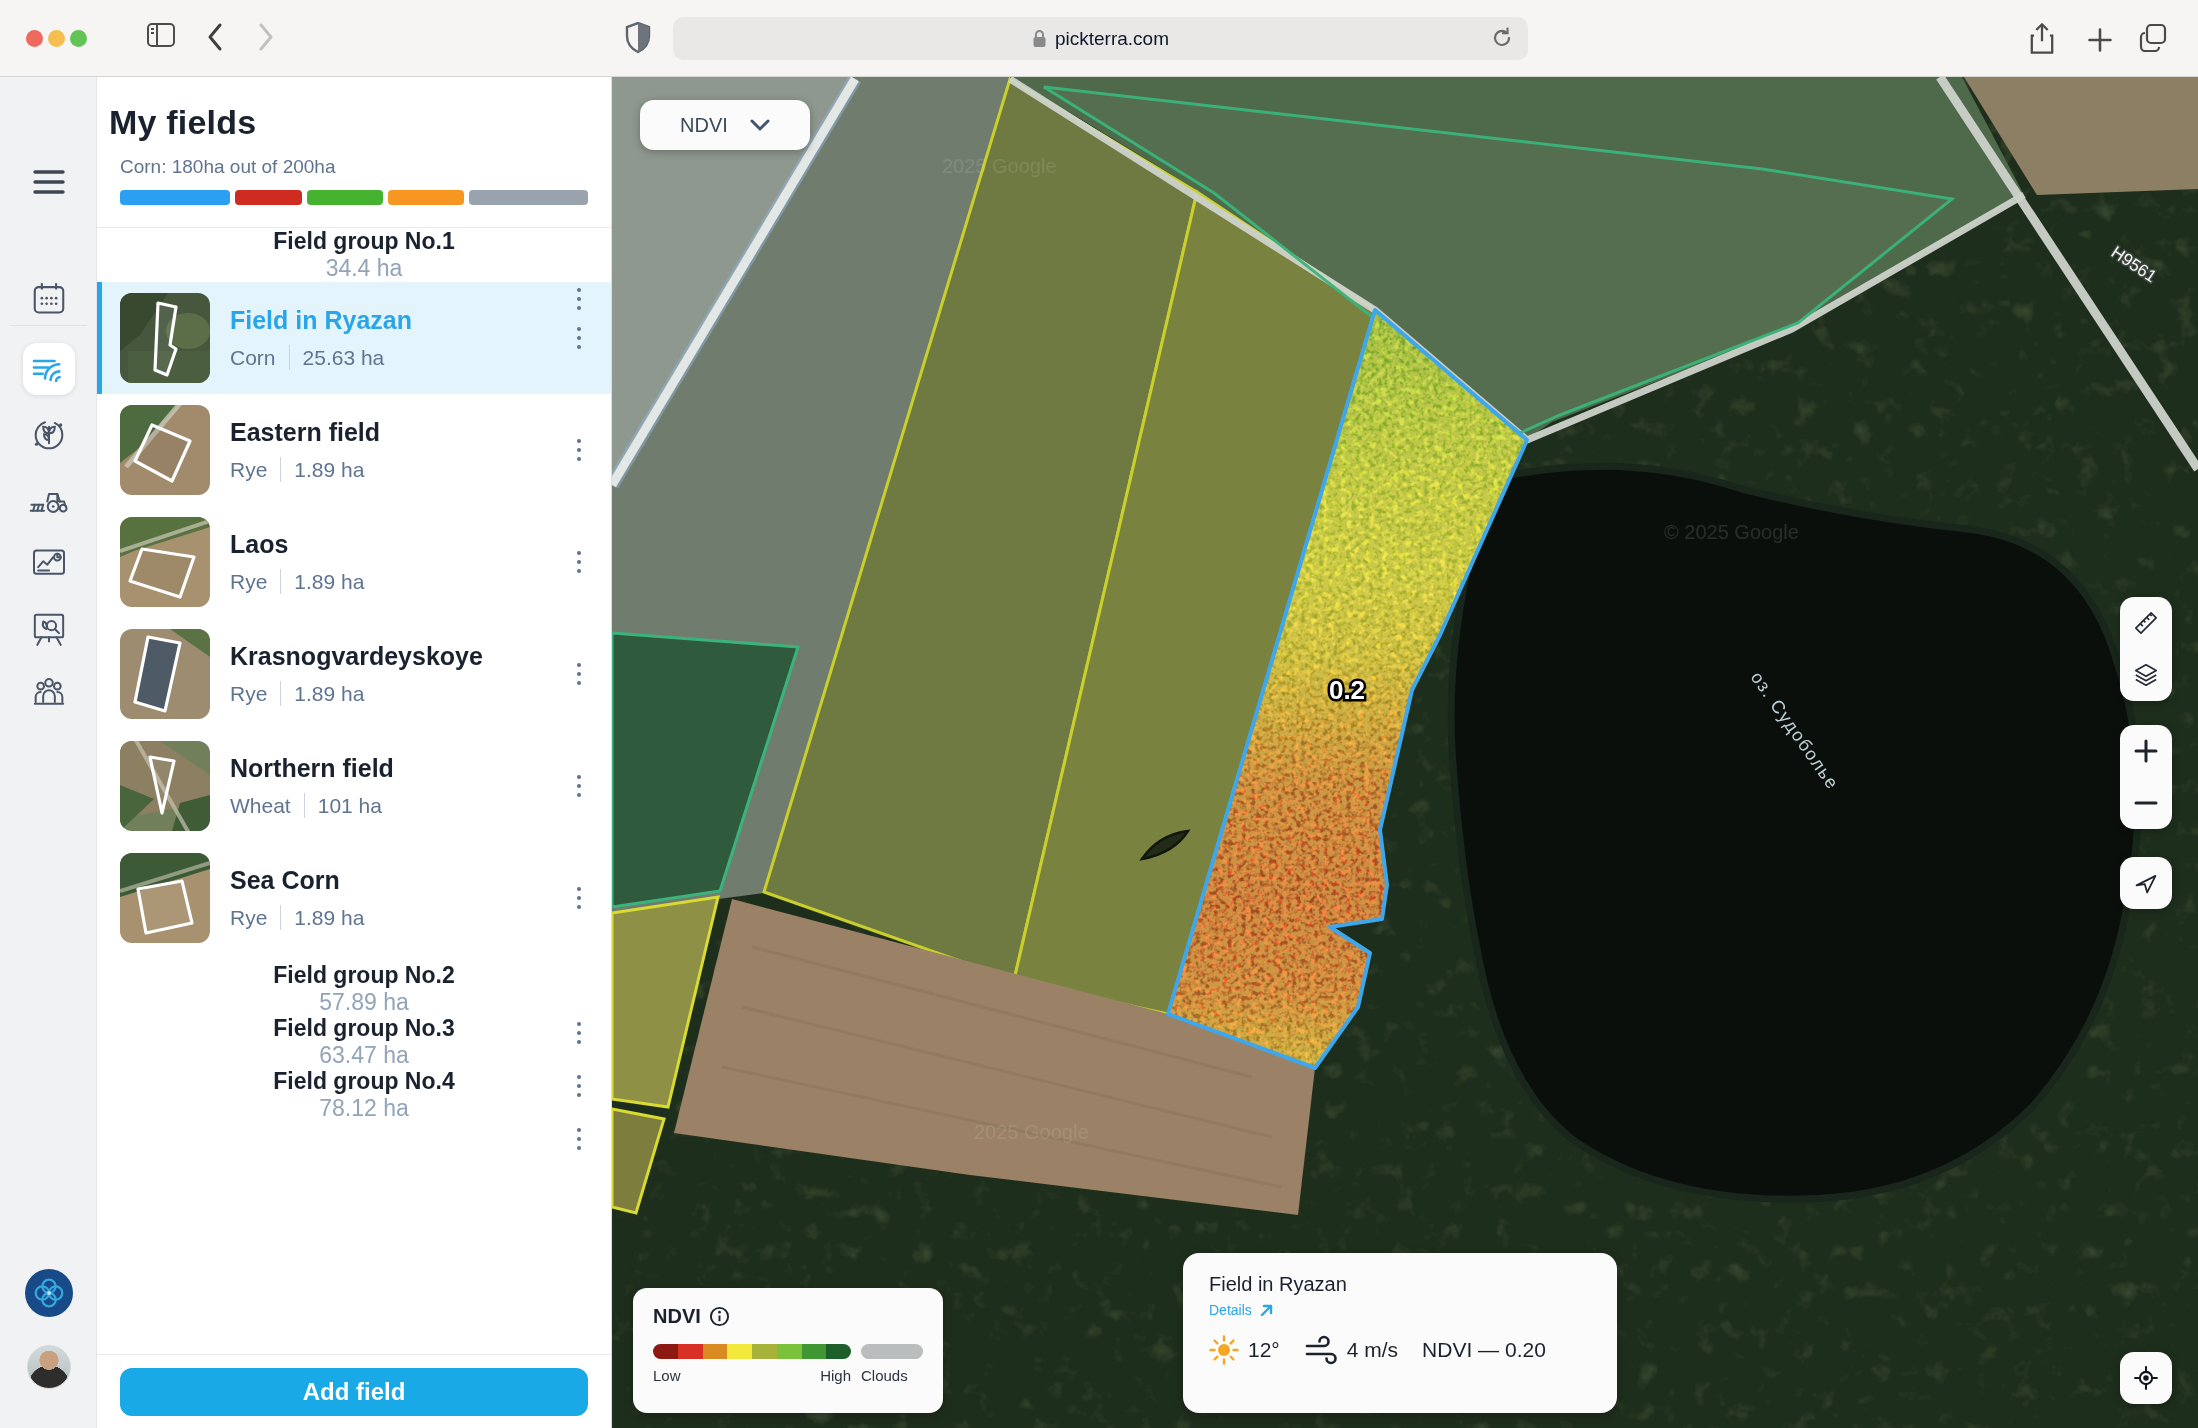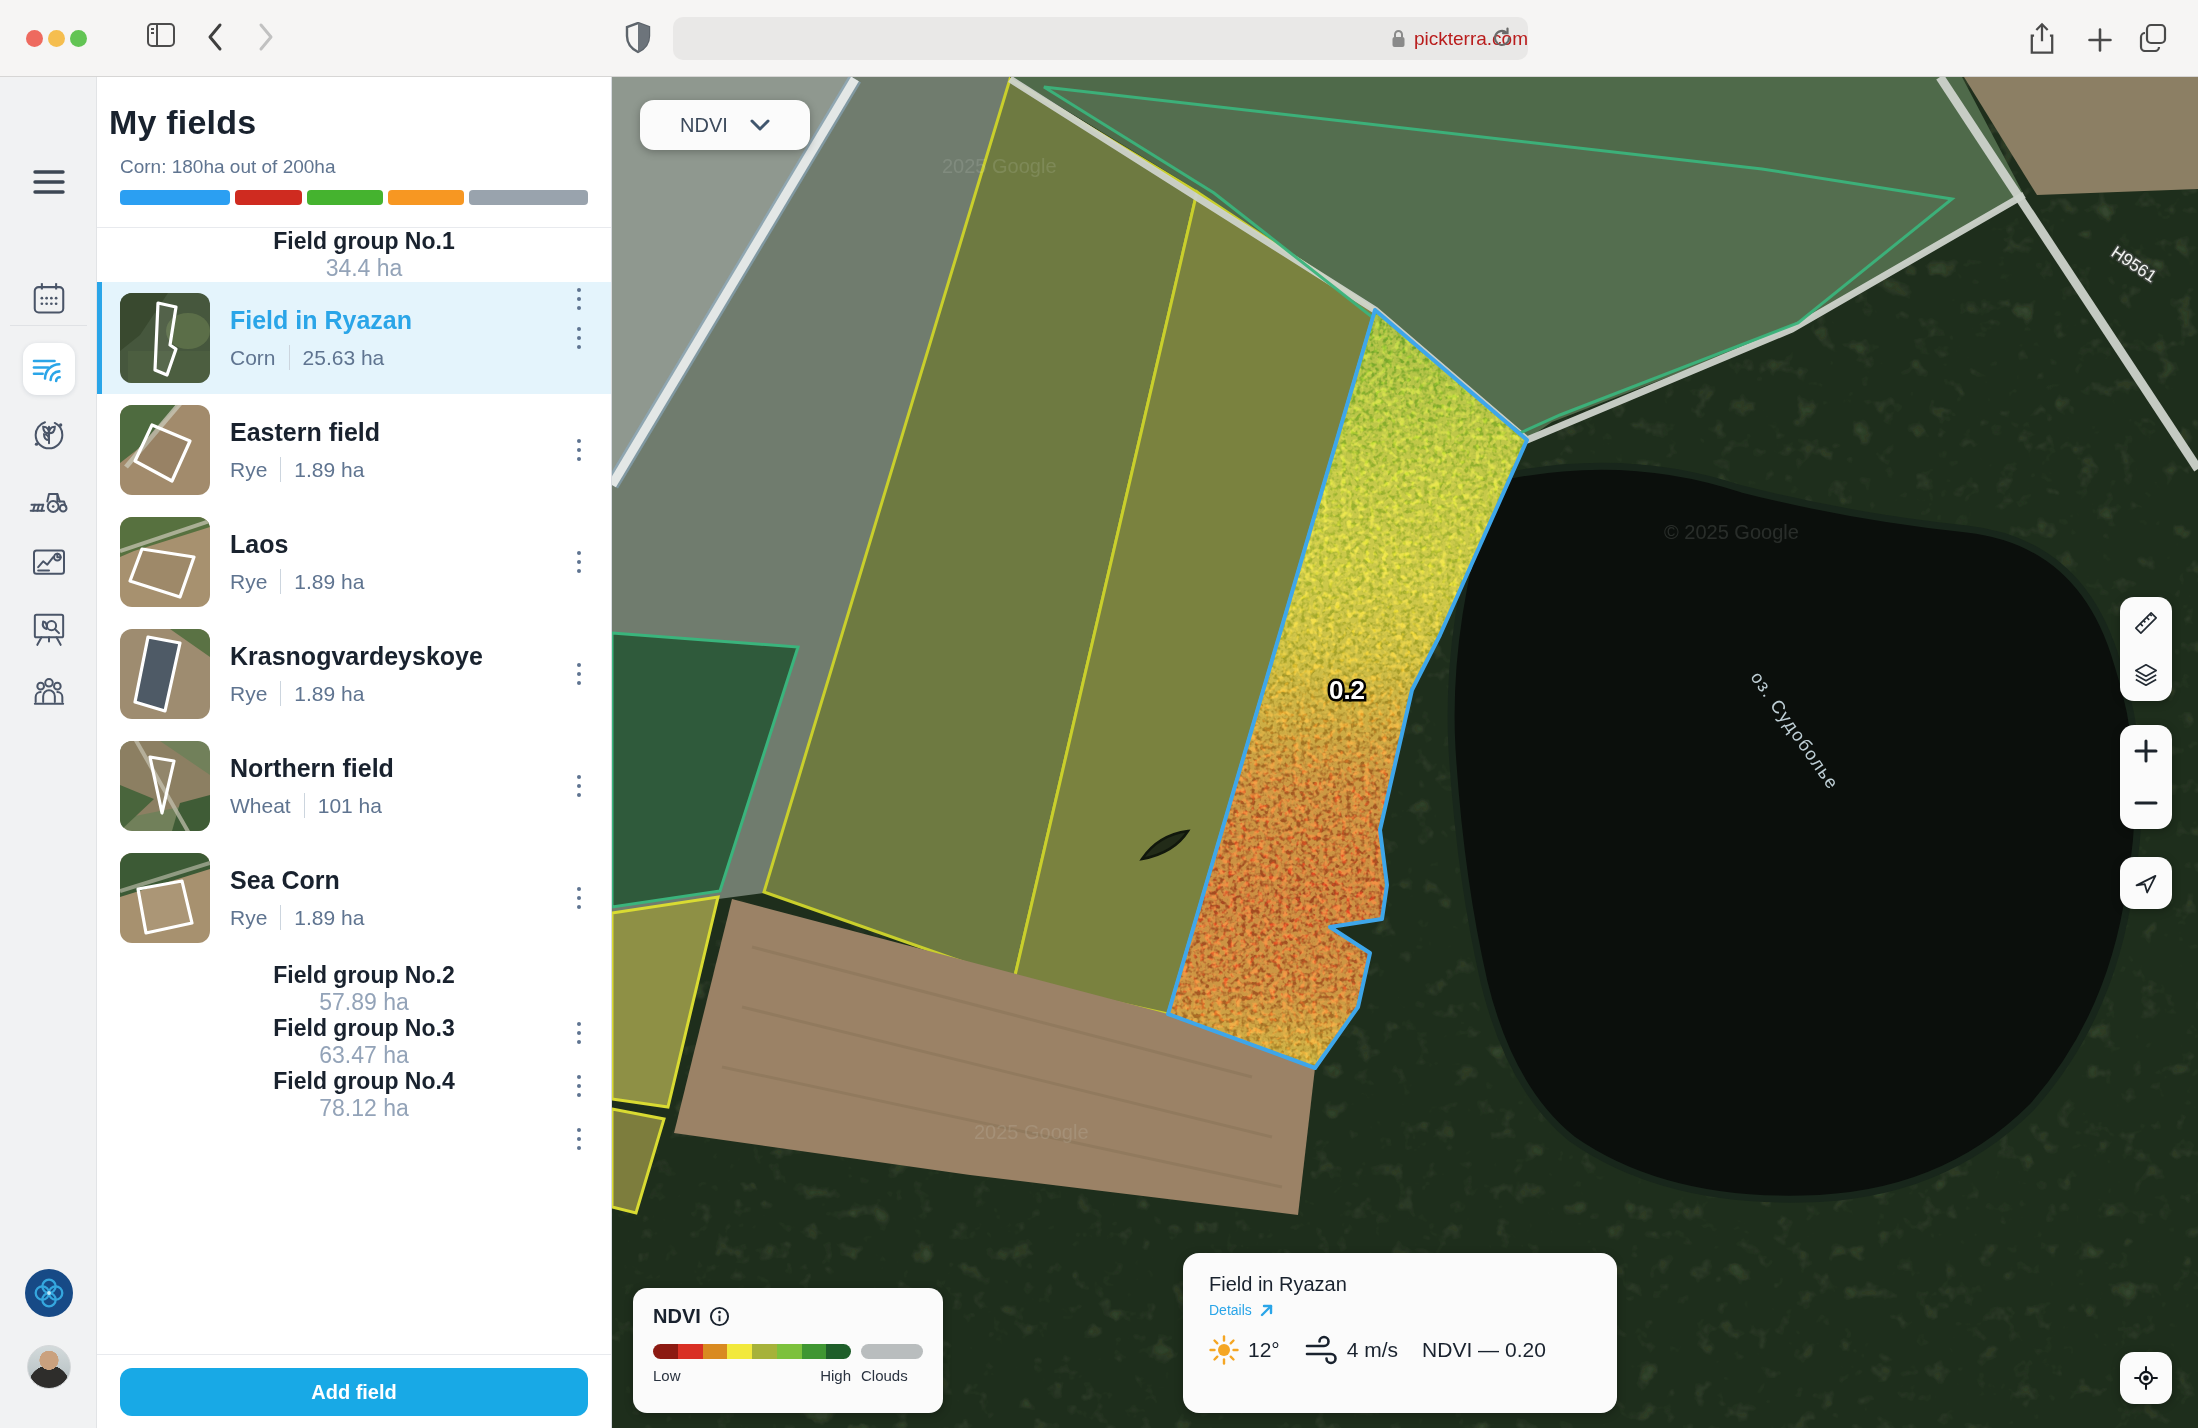--- a/index.html
+++ b/index.html
@@ -8,22 +8,22 @@
   .window { position:relative; width:2198px; height:1428px; }
 
   
   .chrome { position:absolute; left:0; top:0; width:2198px; height:77px;
             background:#f6f5f4; border-bottom:1px solid #d7d6d5; z-index:50; }
   .tl { position:absolute; top:30px; width:17px; height:17px; border-radius:50%; }
   .tl.red{ left:26px; background:#ee6a5f; } .tl.yel{ left:48px; background:#f5be4f; }
   .tl.grn{ left:70px; background:#62c454; }
   .chrome-ico { position:absolute; top:22px; display:flex; align-items:center; justify-content:center; }
   .urlbar { position:absolute; left:673px; top:17px; width:855px; height:43px; background:#e9e8e7;
-            border-radius:10px; display:flex; align-items:center; justify-content:flex-end; gap:8px;
-            color:#b91c1c; font-size:19px; }
+            border-radius:10px; display:flex; align-items:center; justify-content:center; gap:8px;
+            color:#0f172a; font-size:19px; }
   .urlbar .reload { position:absolute; right:14px; top:8px; }
 
   
   .rail { position:absolute; left:0; top:77px; width:97px; height:1351px; background:#f1f2f3;
           border-right:1px solid #e2e4e6; z-index:30; }
   .rail-item { position:absolute; left:0; width:97px; display:flex; justify-content:center; }
   .rail-tile { width:52px; height:52px; background:#fff; border-radius:14px;
                box-shadow:0 1px 5px rgba(20,40,70,.12); display:flex; align-items:center; justify-content:center; }
   .rail-div { position:absolute; left:10px; top:248px; width:77px; height:1px; background:#e0e2e5; }
   .logo { width:48px; height:48px; border-radius:50%; background:#174a86; display:flex; align-items:center; justify-content:center; }
@@ -54,21 +54,21 @@
   .fieldrow.selected { background:#e4f4fc; border-left:5px solid #2aa5e8; padding-left:18px; }
   .thumb { width:90px; height:90px; border-radius:12px; overflow:hidden; flex:0 0 auto; }
   .f-txt { margin-left:20px; }
   .f-name { font-size:25px; font-weight:700; color:#19222e; }
   .fieldrow.selected .f-name { color:#2aa5e8; }
   .f-sub { display:flex; align-items:center; margin-top:10px; font-size:21px; color:#5f7490; }
   .f-sub .vd { width:1px; height:25px; background:#ccd5de; margin:0 13px; }
 
   .panel-foot { position:absolute; left:0; bottom:0; width:100%; height:74px; border-top:1px solid #e8eaee; background:#fff; }
   .addbtn { position:absolute; left:23px; top:13px; width:468px; height:48px; background:#18a9e6; border:none;
-            border-radius:12px; color:#fff; font-size:20px; font-weight:700; font-family:"Liberation Sans",sans-serif; cursor:pointer; }
+            border-radius:12px; color:#fff; font-size:24px; font-weight:700; font-family:"Liberation Sans",sans-serif; cursor:pointer; }
 
   
   .map { position:absolute; left:612px; top:77px; width:1586px; height:1351px; overflow:hidden; background:#2c3c2a; }
   .map svg.base { position:absolute; left:0; top:0; }
   .ov { position:absolute; z-index:10; }
   .card { background:#fbfbfb; border-radius:14px; box-shadow:0 2px 9px rgba(0,0,0,.28); }
 
   .layerbtn { left:28px; top:23px; width:170px; height:50px; display:flex; align-items:center; justify-content:center;
               gap:22px; font-size:20px; color:#3c4a5c; cursor:pointer; }
   .search { left:1064px; top:23px; width:496px; height:50px; display:flex; align-items:center; padding:0 16px 0 20px; }

